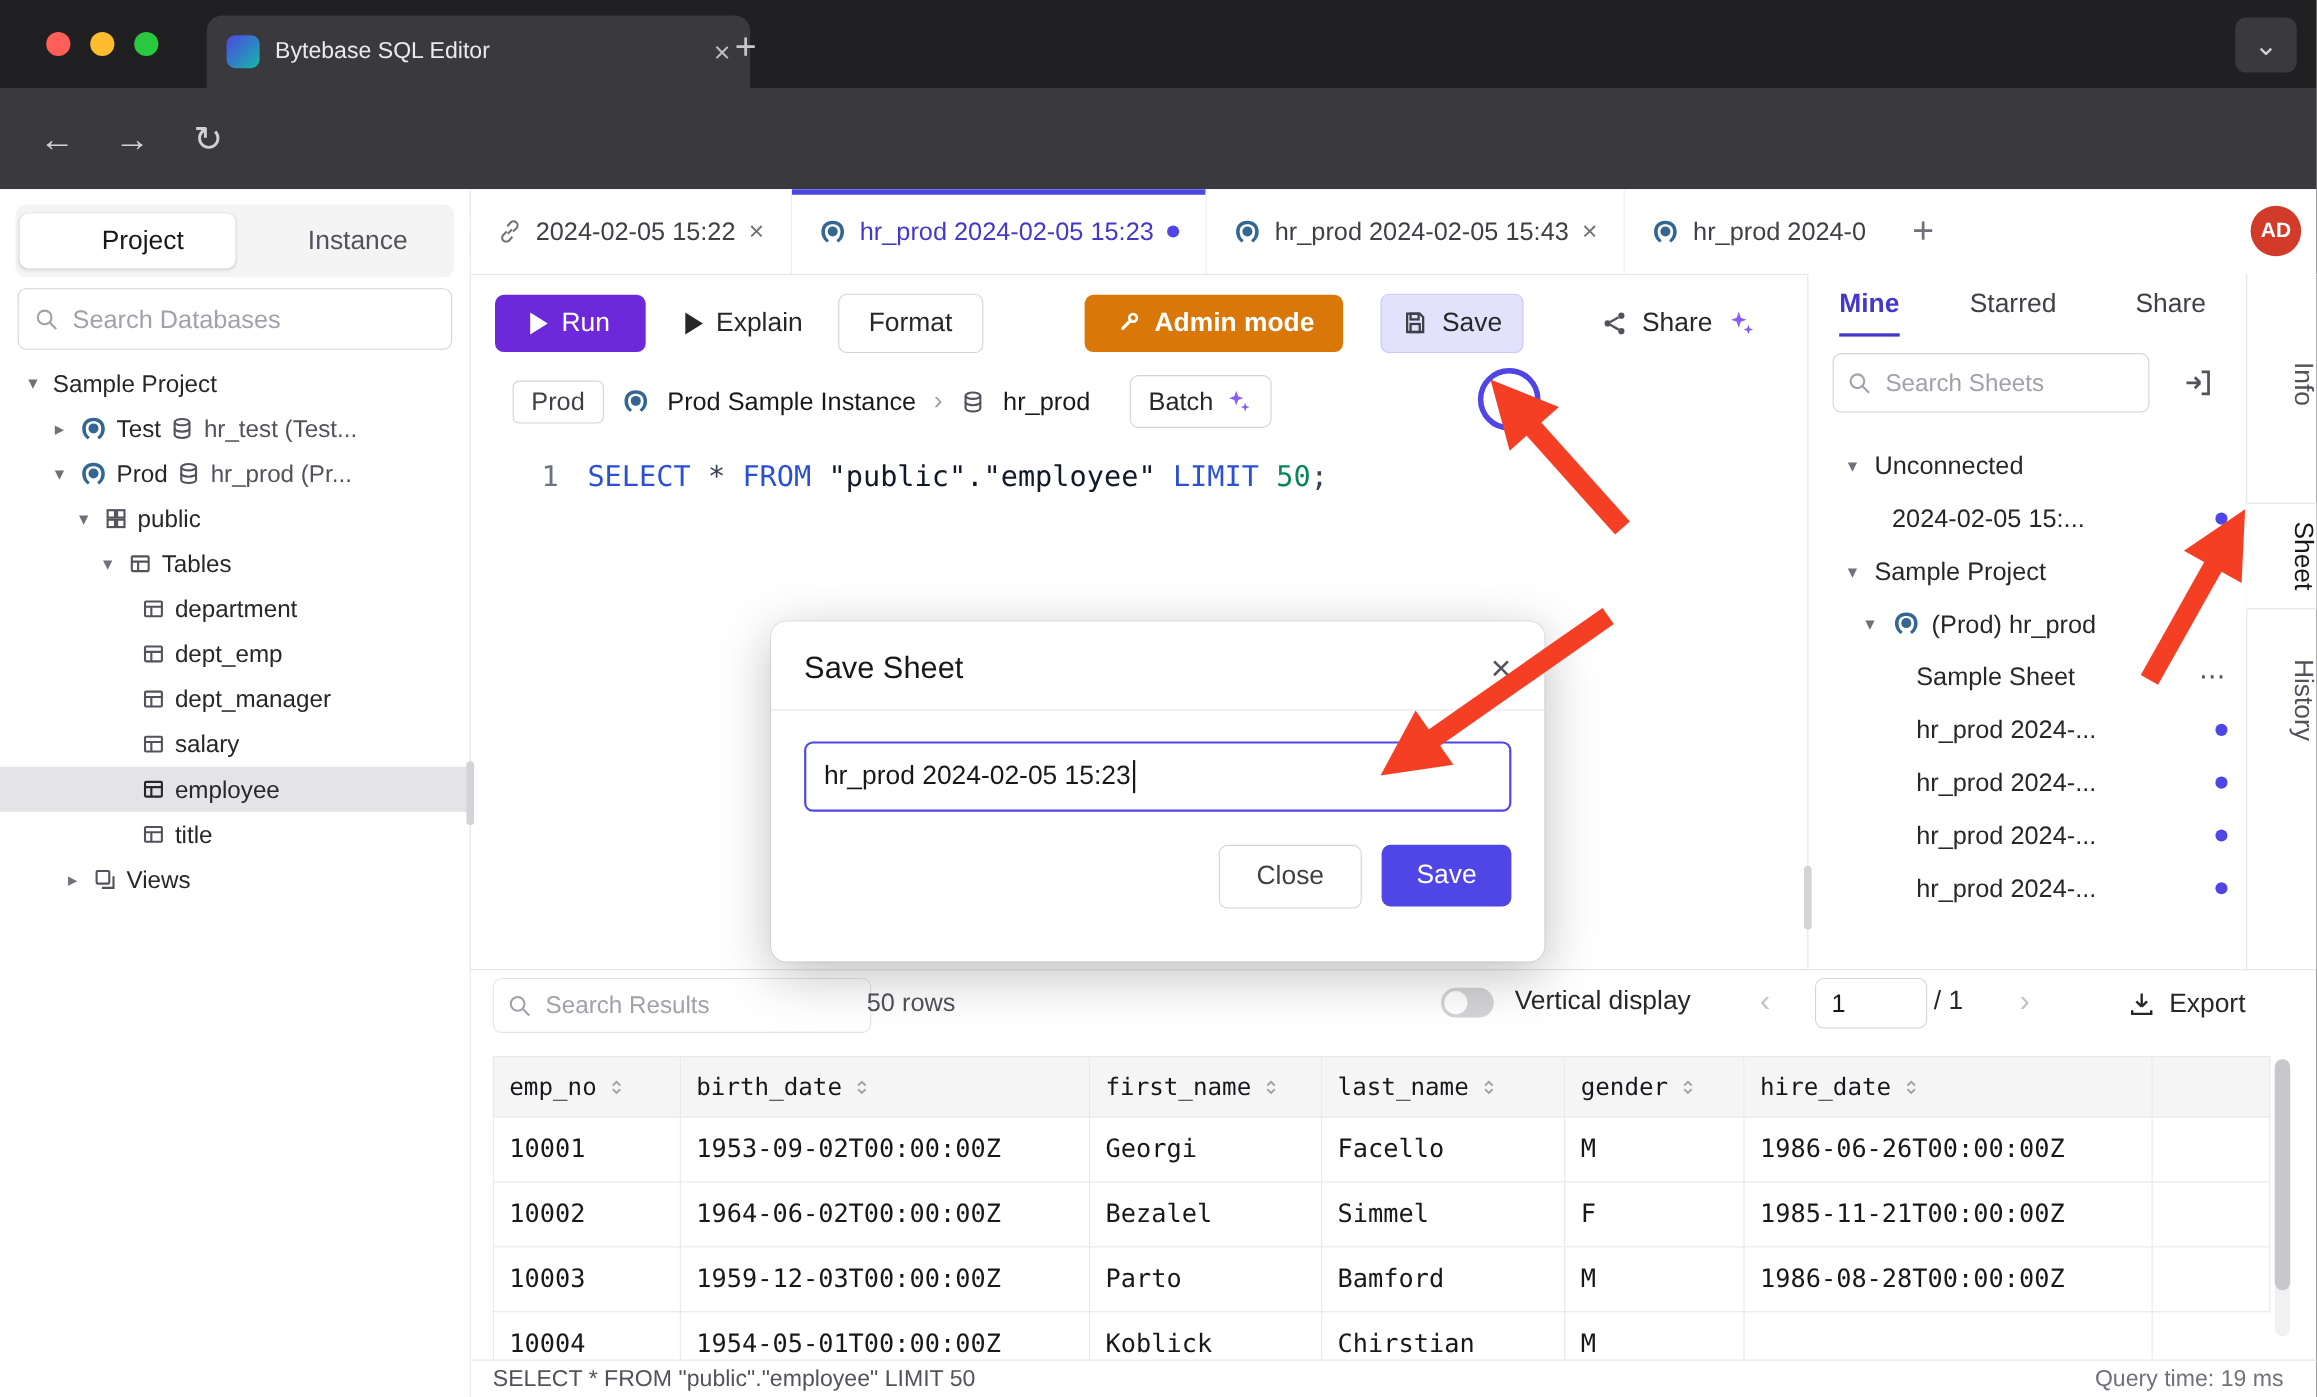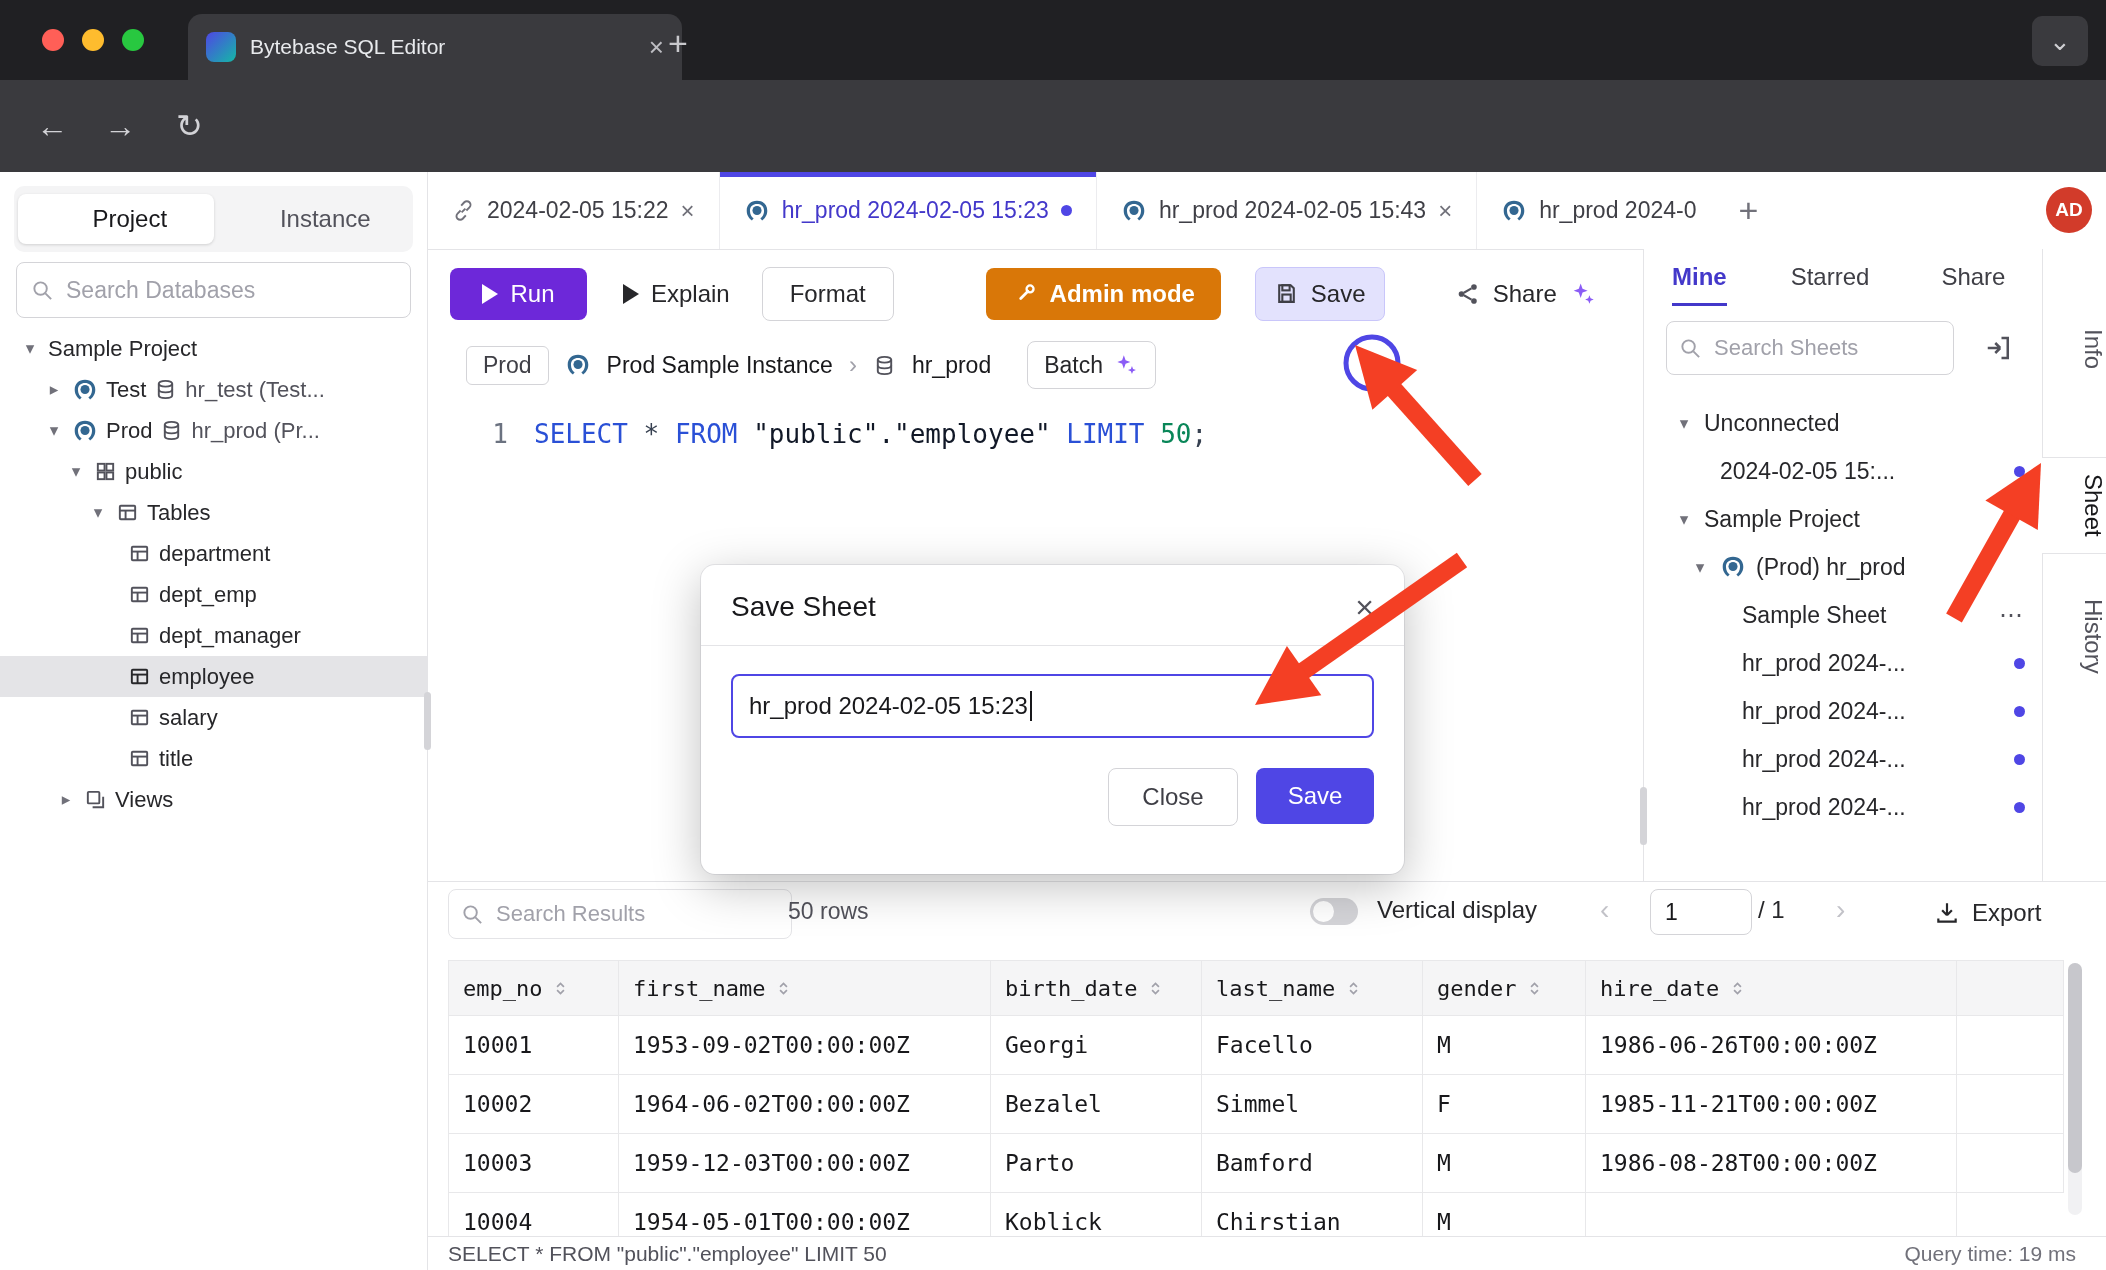--- a/index.html
+++ b/index.html
@@ -299,35 +299,35 @@
         <span>dept_emp</span>
       </div>
       <div class="titem" style="padding-left:128px;">
         <svg class="ic16" viewBox="0 0 24 24">
             <rect x="4" y="5" width="16" height="14" rx="1" fill="none" stroke="#52525b" stroke-width="2"></rect>
             <line x1="4" y1="10" x2="20" y2="10" stroke="#52525b" stroke-width="2"></line>
             <line x1="10" y1="10" x2="10" y2="19" stroke="#52525b" stroke-width="2"></line>
           </svg>
         <span>dept_manager</span>
       </div>
+      <div class="titem" style="padding-left:128px;">
+        <svg class="ic16" viewBox="0 0 24 24">
+            <rect x="4" y="5" width="16" height="14" rx="1" fill="none" stroke="#52525b" stroke-width="2"></rect>
+            <line x1="4" y1="10" x2="20" y2="10" stroke="#52525b" stroke-width="2"></line>
+            <line x1="10" y1="10" x2="10" y2="19" stroke="#52525b" stroke-width="2"></line>
+          </svg>
+        <span>salary</span>
+      </div>
       <div class="titem sel" style="padding-left:128px;">
         <svg class="ic16" viewBox="0 0 24 24">
             <rect x="4" y="5" width="16" height="14" rx="1" fill="none" stroke="#27272a" stroke-width="2"></rect>
             <line x1="4" y1="10" x2="20" y2="10" stroke="#27272a" stroke-width="2"></line>
             <line x1="10" y1="10" x2="10" y2="19" stroke="#27272a" stroke-width="2"></line>
           </svg>
         <span>employee</span>
-      </div>
-      <div class="titem" style="padding-left:128px;">
-        <svg class="ic16" viewBox="0 0 24 24">
-            <rect x="4" y="5" width="16" height="14" rx="1" fill="none" stroke="#52525b" stroke-width="2"></rect>
-            <line x1="4" y1="10" x2="20" y2="10" stroke="#52525b" stroke-width="2"></line>
-            <line x1="10" y1="10" x2="10" y2="19" stroke="#52525b" stroke-width="2"></line>
-          </svg>
-        <span>salary</span>
       </div>
       <div class="titem" style="padding-left:128px;">
         <svg class="ic16" viewBox="0 0 24 24">
             <rect x="4" y="5" width="16" height="14" rx="1" fill="none" stroke="#52525b" stroke-width="2"></rect>
             <line x1="4" y1="10" x2="20" y2="10" stroke="#52525b" stroke-width="2"></line>
             <line x1="10" y1="10" x2="10" y2="19" stroke="#52525b" stroke-width="2"></line>
           </svg>
         <span>title</span>
       </div>
       <div class="titem" style="padding-left:56px;">
@@ -481,27 +481,27 @@
       </div>
       <div class="rtable mono">
         <div class="trow">
           <div class="th">
               <span>emp_no</span>
               <svg width="17" height="17" viewBox="0 0 20 20">
                 <path d="M6 8l4-4 4 4M6 12l4 4 4-4" fill="none" stroke="#a1a1aa" stroke-width="2"></path>
               </svg>
             </div>
           <div class="th">
-              <span>first_name</span>
+              <span>birth_date</span>
               <svg width="17" height="17" viewBox="0 0 20 20">
                 <path d="M6 8l4-4 4 4M6 12l4 4 4-4" fill="none" stroke="#a1a1aa" stroke-width="2"></path>
               </svg>
             </div>
           <div class="th">
-              <span>birth_date</span>
+              <span>first_name</span>
               <svg width="17" height="17" viewBox="0 0 20 20">
                 <path d="M6 8l4-4 4 4M6 12l4 4 4-4" fill="none" stroke="#a1a1aa" stroke-width="2"></path>
               </svg>
             </div>
           <div class="th">
               <span>last_name</span>
               <svg width="17" height="17" viewBox="0 0 20 20">
                 <path d="M6 8l4-4 4 4M6 12l4 4 4-4" fill="none" stroke="#a1a1aa" stroke-width="2"></path>
               </svg>
             </div>

